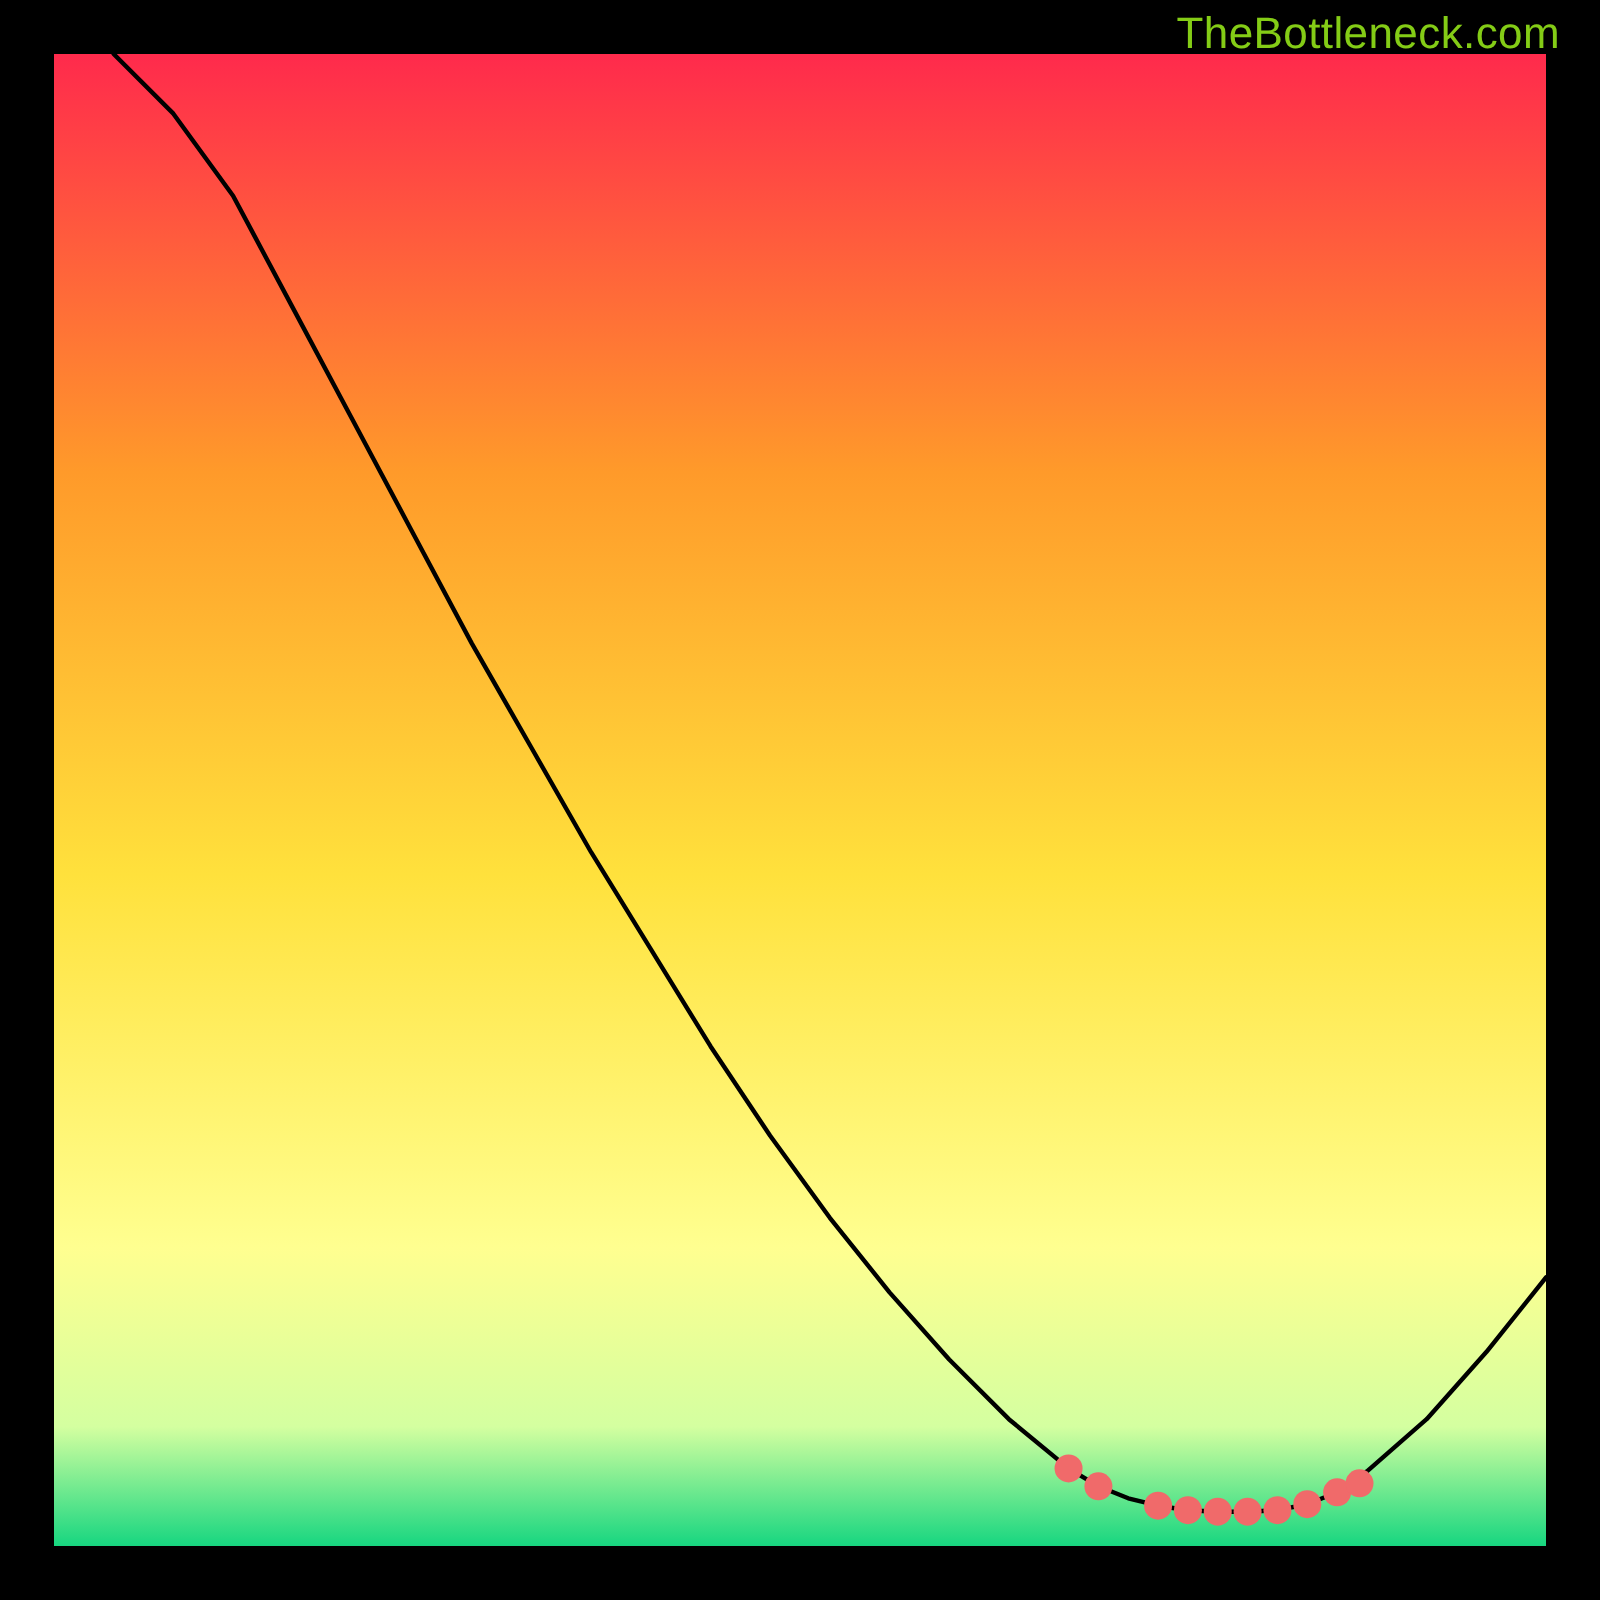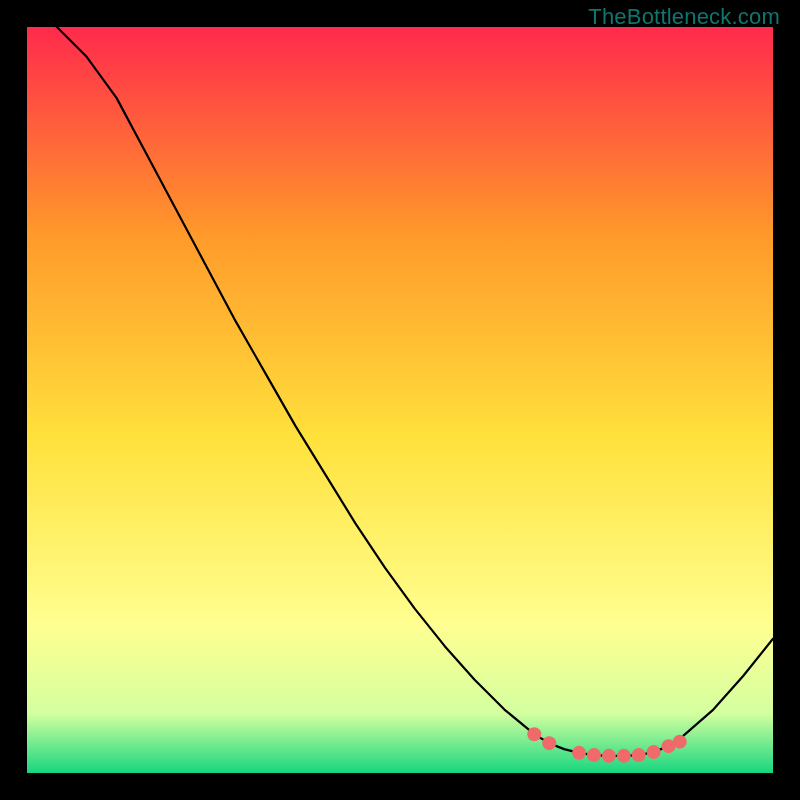--- a/index.html
+++ b/index.html
@@ -7,21 +7,21 @@
   .frame {
     position: relative;
     width: 800px;
     height: 800px;
     background: #000;
   }
   .watermark {
     position: absolute;
     top: 4px;
     right: 20px;
-    color: #0f766e;
+    color: #84cc16;
     font-family: Arial, Helvetica, sans-serif;
     font-size: 22px;
     letter-spacing: 0.2px;
     user-select: none;
   }
   .plot {
     position: absolute;
     left: 27px;
     top: 27px;
     width: 746px;

